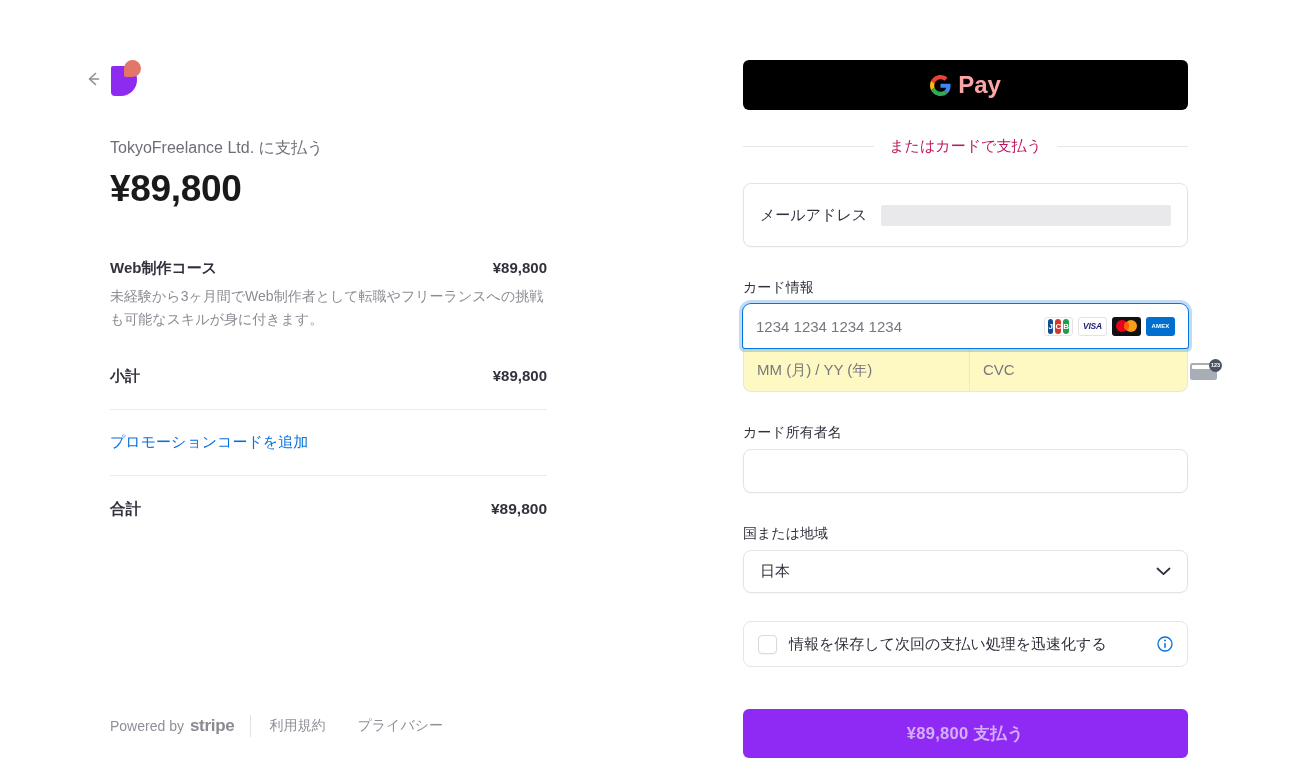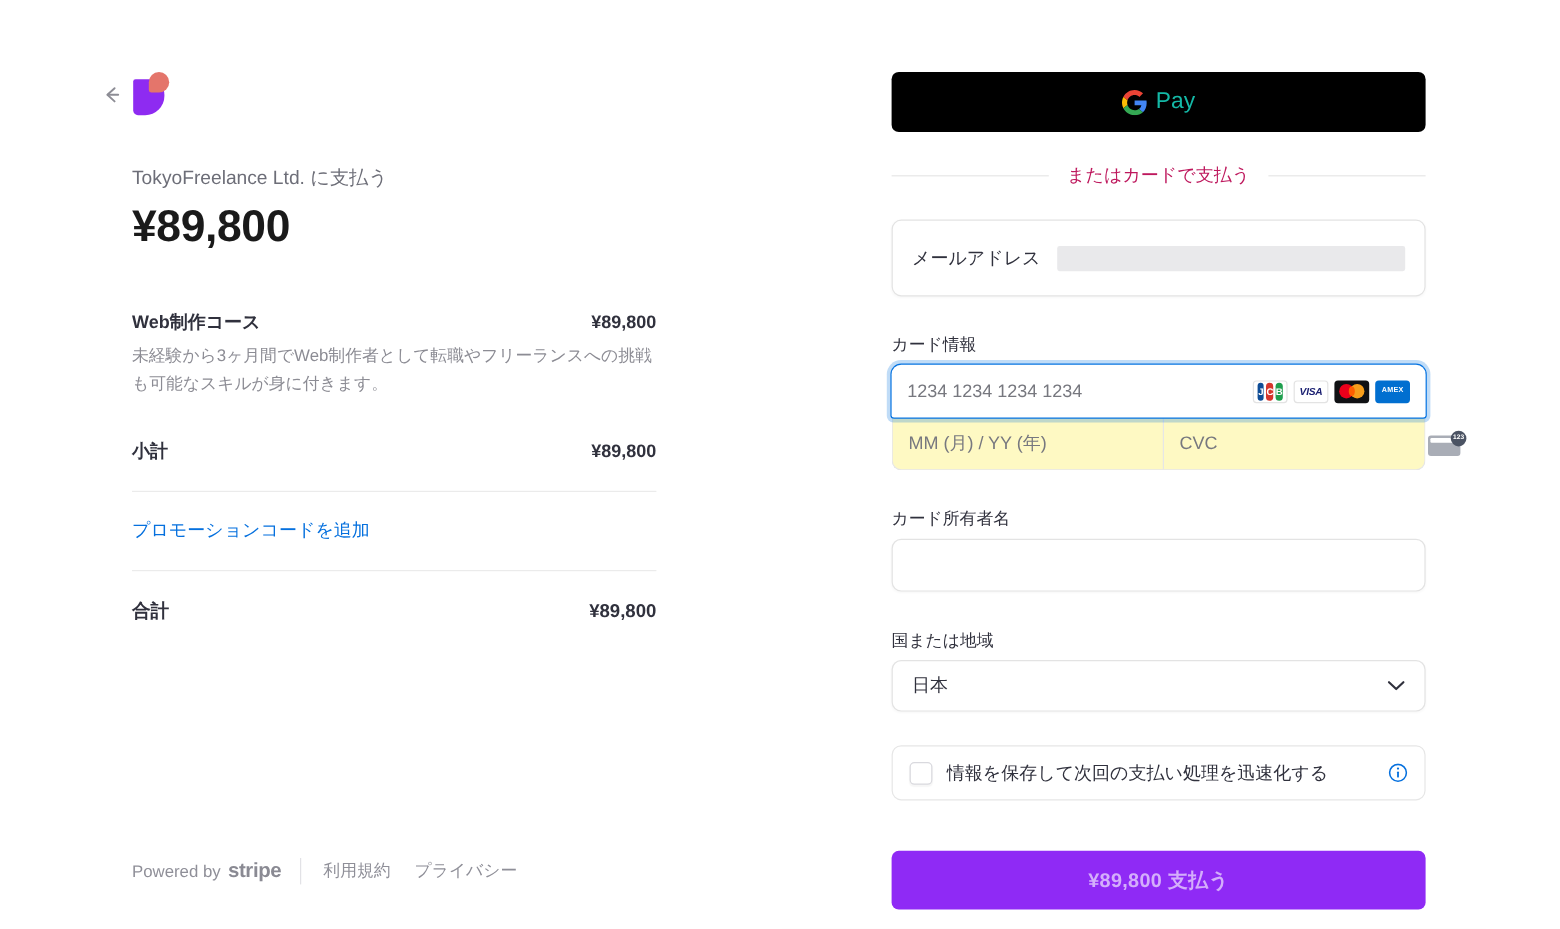--- a/index.html
+++ b/index.html
@@ -24,28 +24,28 @@
   .product-row { margin-top:49px; font-size:15px; font-weight:700; color:#30313d; }
   .product-desc { margin-top:7px; font-size:14px; color:#8c8c94; line-height:1.62; }
   .subtotal-row { margin-top:37px; font-size:15px; font-weight:700; color:#30313d; }
   .hline { border:none; border-top:1px solid #ebebeb; margin:23px 0; }
   .promo-link { font-size:15px; font-weight:500; color:var(--link-blue); cursor:pointer; display:inline-block; }
   .total-row { font-size:15.5px; font-weight:700; color:#30313d; }
   .l-footer { position:absolute; left:110px; bottom:37px; display:flex; align-items:center; font-size:14px; color:#8f8f98; }
   .powered { display:flex; align-items:baseline; gap:6px; }
   .stripe-word { font-weight:700; font-size:17px; color:#8a8a93; letter-spacing:-0.3px; }
   .foot-divider { width:1px; height:22px; background:#e2e2e6; margin:0 18px 0 16px; }
-  .foot-links { display:flex; gap:20px;justify-content:center; }
+  .foot-links { display:flex; gap:32px;justify-content:center; }
   .foot-link { cursor:pointer; color:#8f8f98; }
   
   .right-panel { width:650px; height:774px; background:#fff; padding:60px 112px 0 93px;
     box-shadow:-30px 0 40px -24px rgba(0,0,0,0.13); }
   .gpay-btn { height:50px; background:var(--gpay-bg); border-radius:6px; display:flex;
     align-items:center; justify-content:center; gap:7px; cursor:pointer; }
-  .gpay-label { color:#14b8a6; font-size:19px; font-weight:400; }
+  .gpay-label { color:#fca5a5; font-size:24px; font-weight:700; }
   .or-divider { margin-top:27px; display:flex; align-items:center; gap:15px; color:#be185d; font-size:15px; }
   .or-divider .dline { flex:1; height:1px; background:#e6e6e6; }
   .email-box { margin-top:27px; height:64px; border:1px solid #e3e3e3; border-radius:8px;
     display:flex; align-items:center; padding:0 16px; background:#fff;
     box-shadow:0 1px 2px rgba(0,0,0,0.03); }
   .email-label { font-size:15px; color:#30313d; white-space:nowrap; }
   .email-redacted { flex:1; height:21px; margin-left:14px; background:#e9e9eb; border-radius:2px; }
   .field-label { margin-top:32px; margin-bottom:7px; font-size:14px; color:#30313d; }
   .card-group { position:relative; }
   .card-number-row { position:relative; z-index:2; height:44px; background:#fff;

